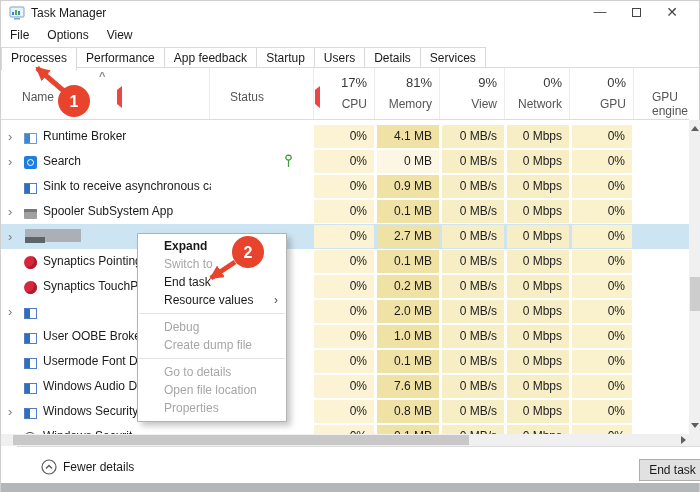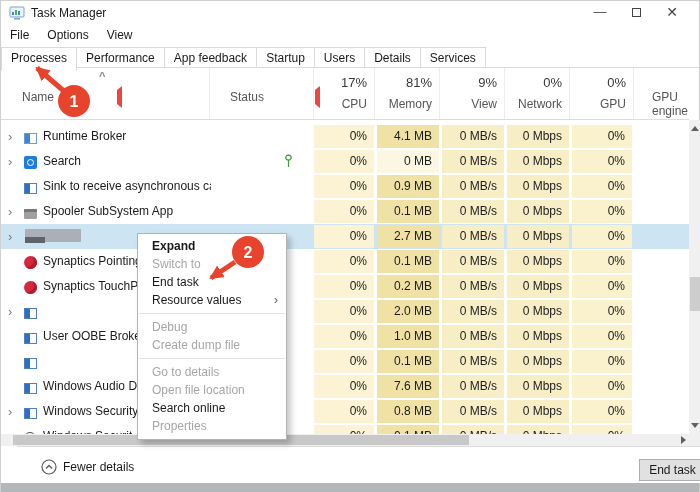--- a/index.html
+++ b/index.html
@@ -72,21 +72,21 @@
   .up { left:2px; top:6px; border-left:4px solid transparent; border-right:4px solid transparent; border-bottom:5px solid #5f5f5f; }
   .down { left:2px; bottom:6px; border-left:4px solid transparent; border-right:4px solid transparent; border-top:5px solid #5f5f5f; }
   .hscroll { position:absolute; left:0; top:433px; width:688px; height:12px; background:#f0f0f0; }
   .hthumb { position:absolute; left:12px; top:1px; width:456px; height:10px; background:#c8c8c8; }
   .left { top:18px; left:3px; border-top:4px solid transparent; border-bottom:4px solid transparent; border-right:5px solid #ef4444;margin-left:13px; }
   .right { top:2px; right:3px; border-top:4px solid transparent; border-bottom:4px solid transparent; border-left:5px solid #5f5f5f; }
   .corner { position:absolute; left:688px; top:433px; width:12px; height:12px; background:#f0f0f0; }
 
   
   .cmenu { position:absolute; left:136px; top:232px; width:150px; background:#fff; border:1px solid #b3b3b3; box-shadow:4px 4px 6px rgba(0,0,0,0.22); padding:3px 0 4px 0; z-index:5; }
-  .mi { position:relative; height:18px; line-height:18px; padding-left:14px; font-size:12px; color:#1a1a1a; }
+  .mi { position:relative; height:18px; line-height:18px; padding-left:26px; font-size:12px; color:#1a1a1a; }
   .mi.bold { font-weight:bold; }
   .mi.disabled { color:#a6a6a6; }
   .mi-sub { position:absolute; right:8px; top:0; font-size:12px; color:#555; }
   .msep { height:1px; background:#e2e2e2; margin:4px 1px; }
 
   
   .statusbar { position:absolute; left:16px; top:445px; width:100%; height:37px; background:#fff; border-top:1px solid #dcdcdc; }
   .fewer { position:absolute; left:24px; top:12px; height:18px; font-size:12px; color:#1a1a1a; }
   .fewer svg { vertical-align:-4px; }
   .fewer-label { margin-left:6px; }
@@ -257,20 +257,21 @@
     <div class="cell c-cpu" style="background: rgb(251, 243, 211);">0%</div>
     <div class="cell c-mem" style="background: rgb(240, 226, 164);">1.0 MB</div>
     <div class="cell c-disk" style="background: rgb(248, 238, 198);">0 MB/s</div>
     <div class="cell c-net" style="background: rgb(248, 238, 198);">0 Mbps</div>
     <div class="cell c-gpu" style="background: rgb(250, 241, 205);">0%</div>
     <div class="cell c-eng"></div>
   </div>
       <div class="row" style="top: 229px;">
 
     <span class="app-icon"><i class="ic ic-window2"></i></span>
+    <span class="proc-name">Usermode Font D</span>
 
     <div class="cell c-cpu" style="background: rgb(251, 243, 211);">0%</div>
     <div class="cell c-mem" style="background: rgb(240, 226, 164);">0.1 MB</div>
     <div class="cell c-disk" style="background: rgb(248, 238, 198);">0 MB/s</div>
     <div class="cell c-net" style="background: rgb(248, 238, 198);">0 Mbps</div>
     <div class="cell c-gpu" style="background: rgb(250, 241, 205);">0%</div>
     <div class="cell c-eng"></div>
   </div>
       <div class="row" style="top: 254px;">
 
@@ -326,21 +327,20 @@
       <div class="mi bold"><span>Expand</span></div>
       <div class="mi disabled"><span>Switch to</span></div>
       <div class="mi"><span>End task</span></div>
       <div class="mi"><span>Resource values</span><span class="mi-sub">›</span></div>
       <div class="msep"></div>
       <div class="mi disabled"><span>Debug</span></div>
       <div class="mi disabled"><span>Create dump file</span></div>
       <div class="msep"></div>
       <div class="mi disabled"><span>Go to details</span></div>
       <div class="mi disabled"><span>Open file location</span></div>
-      <div class="mi"><span>Search online</span></div>
       <div class="mi disabled"><span>Properties</span></div>
     </div>
 
   <div class="statusbar">
     <div class="fewer">
       <svg width="16" height="16" viewBox="0 0 16 16">
           <circle cx="8" cy="8" r="7" fill="none" stroke="#5a5a5a" stroke-width="1.2"></circle>
           <polyline points="5,9.5 8,6.5 11,9.5" fill="none" stroke="#5a5a5a" stroke-width="1.4"></polyline>
         </svg><span class="fewer-label">Fewer details</span>
     </div>

